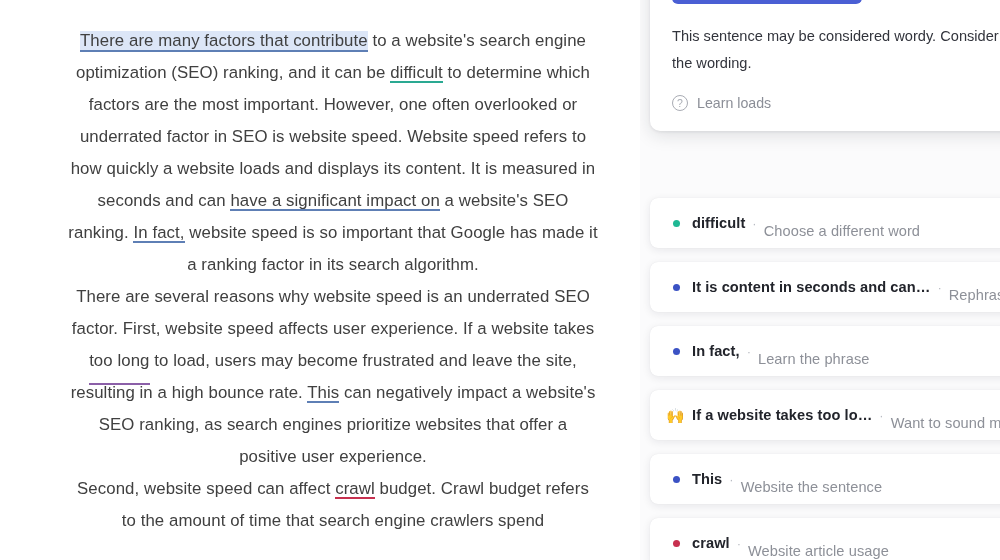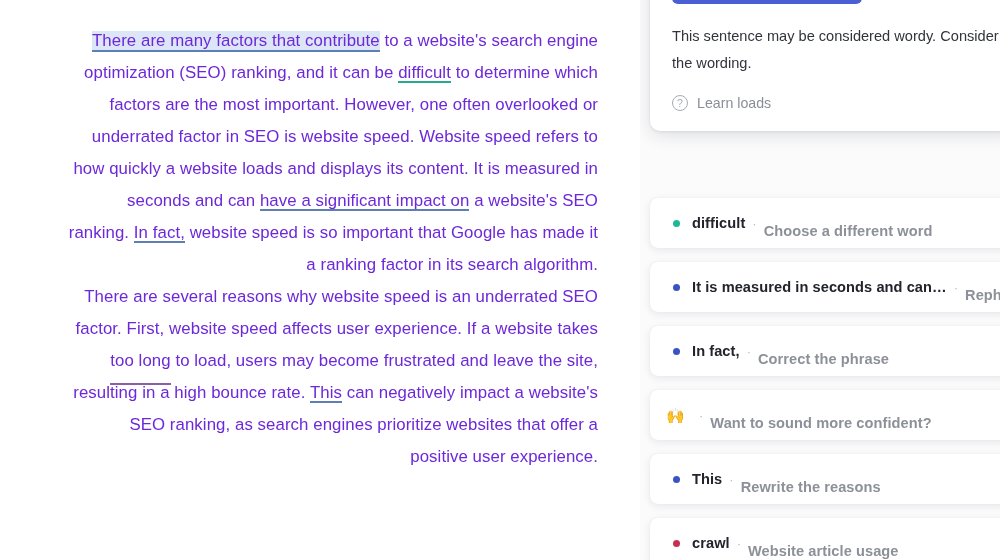--- a/index.html
+++ b/index.html
@@ -30,23 +30,23 @@
     flex: 0 0 640px;
   }
 
   .doc-body {
     position: absolute;
     left: 68px;
     top: 25px;
     width: 530px;
     font-size: 16.8px;
     line-height: 32px;
-    color: #6d28d9;
+    color: #404040;
     letter-spacing: 0.005em;
-    text-align: right;
+    text-align: center;
   }
 
   .doc-body p { margin: 0; }
 
   
   .ann { position: relative; white-space: normal; }
 
   .ann-active {
     background: #dce6f7;
     box-shadow: 0 2px 0 0 #5e7fb5;
@@ -168,34 +168,35 @@
     letter-spacing: 0.005em;
   }
   .s-sep {
     color: #b9bcc3;
     margin: 0 7px;
     font-size: 13px;
   }
   .s-action {
     font-size: 14.6px;
     color: #8d9098;
-    font-weight: 700;
+    font-weight: 400;
     letter-spacing: 0.005em;
     margin-top: 16px;
   }
 </style>
 </head>
 <body>
 
 <div id="app">
 
   <div class="editor-pane">
     <div class="doc-body" id="doc-body">
         <p><span class="ann ann-active">There are many factors that contribute</span><span> to a website's search engine optimization (SEO) ranking, and it can be </span><span class="ann u-green">difficult</span><span> to determine which factors are the most important. However, one often overlooked or underrated factor in SEO is website speed. Website speed refers to how quickly a website loads and displays its content. It is measured in seconds and can </span><span class="ann u-blue">have a significant impact on</span><span> a website's SEO ranking. </span><span class="ann u-blue">In fact,</span><span> website speed is so important that Google has made it a ranking factor in its search algorithm.</span></p>
         <p><span>There are several reasons why website speed is an underrated SEO factor. First, website speed affects user experience. If a website takes </span><span class="ann u-purple">too long</span><span> to load, users may become frustrated and leave the site, resulting in a high bounce rate. </span><span class="ann u-blue">This</span><span> can negatively impact a website's SEO ranking, as search engines prioritize websites that offer a positive user experience.</span></p>
+        <p><span>Second, website speed can affect </span><span class="ann u-red">crawl</span><span> budget. Crawl budget refers to the amount of time that search engine crawlers spend</span></p>
       </div>
   </div>
 
   <div class="assistant-pane">
 
     <div class="detail-card">
       <span class="chip">Many factors contribute</span>
       <div class="detail-desc">This sentence may be considered wordy. Consider revising the wording.</div>
       <div class="learn-row">
         <span class="q-icon">?</span>
@@ -209,46 +210,47 @@
             <span class="dot" style="background: rgb(31, 184, 148);"></span>
           </span>
           <span class="s-text">difficult</span>
           <span class="s-sep">·</span>
           <span class="s-action">Choose a different word</span>
         </div>
         <div class="suggestion-card">
           <span class="s-marker">
             <span class="dot" style="background: rgb(59, 82, 196);"></span>
           </span>
-          <span class="s-text">It is measured in seconds and can…</span>
+          <span class="s-text">It is content in seconds and can…</span>
           <span class="s-sep">·</span>
           <span class="s-action">Rephrase the sentence</span>
         </div>
         <div class="suggestion-card">
           <span class="s-marker">
             <span class="dot" style="background: rgb(59, 82, 196);"></span>
           </span>
           <span class="s-text">In fact,</span>
           <span class="s-sep">·</span>
-          <span class="s-action">Correct the phrase</span>
+          <span class="s-action">Learn the phrase</span>
         </div>
         <div class="suggestion-card">
           <span class="s-marker">
             <span class="emoji">🙌</span>
           </span>
+          <span class="s-text">If a website takes too lo…</span>
           <span class="s-sep">·</span>
           <span class="s-action">Want to sound more confident?</span>
         </div>
         <div class="suggestion-card">
           <span class="s-marker">
             <span class="dot" style="background: rgb(59, 82, 196);"></span>
           </span>
           <span class="s-text">This</span>
           <span class="s-sep">·</span>
-          <span class="s-action">Rewrite the reasons</span>
+          <span class="s-action">Website the sentence</span>
         </div>
         <div class="suggestion-card">
           <span class="s-marker">
             <span class="dot" style="background: rgb(199, 48, 79);"></span>
           </span>
           <span class="s-text">crawl</span>
           <span class="s-sep">·</span>
           <span class="s-action">Website article usage</span>
         </div>
       </div>

